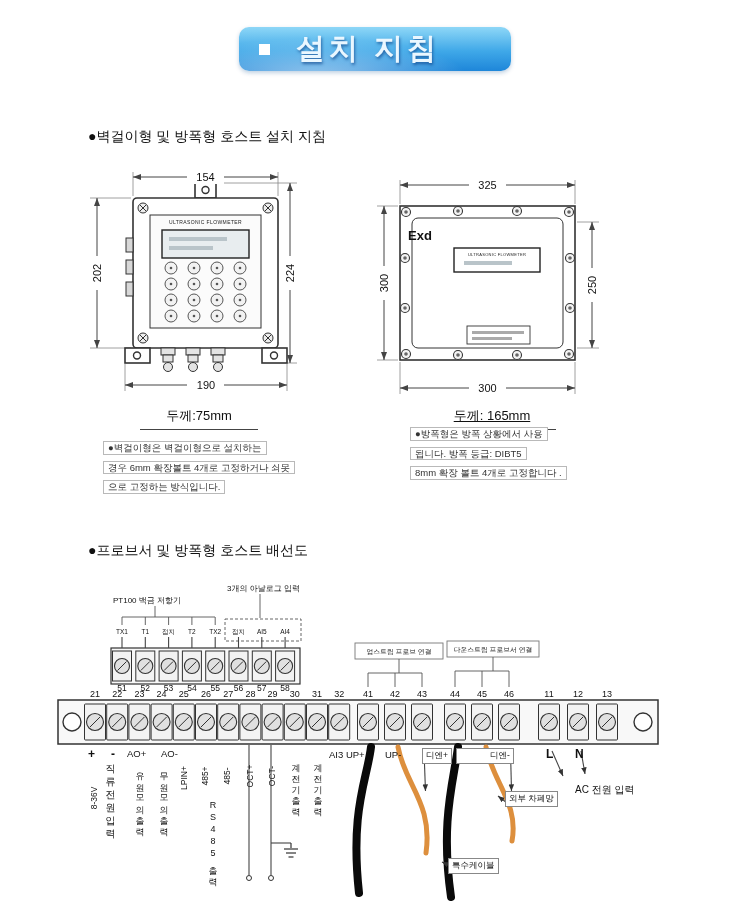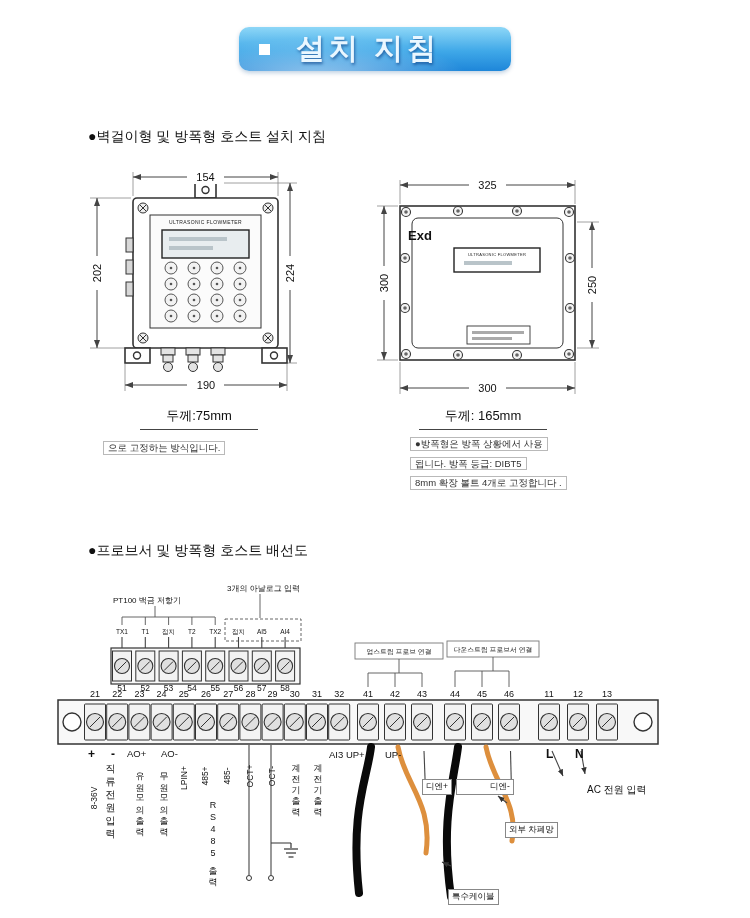--- a/index.html
+++ b/index.html
@@ -25,21 +25,21 @@
   .thick{border-bottom:1px solid #444;text-align:center;font-size:13px;padding-bottom:4px;}
   .note{line-height:1;}
   .noteline{margin-bottom:3px;}
   .notebox{display:inline-block;border:1px solid #b9b9b9;background:#fff;padding:1px 4px;font-size:9.5px;color:#333;white-space:nowrap;}
   
   .blab{font-size:9.5px;white-space:nowrap;}
   .big{font-size:12px;font-weight:bold;}
   .vtext{writing-mode:vertical-rl;text-orientation:upright;letter-spacing:3px;font-size:10px;white-space:nowrap;}
   .vsm{font-size:9px;letter-spacing:2px;}
   .rot{transform:rotate(-90deg);transform-origin:center;text-align:center;font-size:8.5px;height:12px;white-space:nowrap;}
-  .lblbox{border:1px solid #888;background:#fff;padding:1px 3px;font-size:8.5px;white-space:nowrap;margin-top:31px;}
+  .lblbox{border:1px solid #888;background:#fff;padding:1px 3px;font-size:8.5px;white-space:nowrap;}
   
   .outline{fill:#ffffff;stroke:#333;stroke-width:1.6;}
   .thin{fill:none;stroke:#333;stroke-width:1;}
   .panel{fill:#fbfbfb;stroke:#333;stroke-width:1;}
   .lcd{fill:#e8edef;stroke:#222;stroke-width:1.4;}
   .lcdline{fill:#b9c4c9;}
   .key{fill:#f2f2f2;stroke:#444;stroke-width:0.9;}
   .keydot{fill:#555;}
   .cscrew{fill:#eee;stroke:#333;stroke-width:1;}
   .gland{fill:#e4e4e4;stroke:#333;stroke-width:1;}
@@ -277,26 +277,28 @@
   <g>
     <line class="dim" x1="28" y1="228" x2="203" y2="228"></line>
     <polygon class="arr" points="28,228 36,225 36,231"></polygon>
       <polygon class="arr" points="203,228 195,225 195,231"></polygon>
     <rect class="wrect" x="97" y="221" width="37" height="14"></rect>
     <text class="dimtxt" x="115.5" y="232">300</text>
   </g>
 </svg>
 
 <div class="abs thick" style="left:140px;top:407px;width:118px;">두께:75mm</div>
-<div class="abs thick" style="left:419px;top:407px;width:128px;">두께: 165mm</div>
+<div class="abs thick" style="left:428px;top:407px;width:128px;text-decoration:underline;">두께: 165mm</div>
 
 <div class="abs note" style="left:103px;top:438px;">
+  <div class="noteline"><span class="notebox">●벽걸이형은 벽걸이형으로 설치하는</span></div>
+  <div class="noteline"><span class="notebox">경우 6mm 확장볼트 4개로 고정하거나 쇠못</span></div>
   <div class="noteline"><span class="notebox">으로 고정하는 방식입니다.</span></div>
 </div>
-<div class="abs note" style="left:410px;top:434px;">
+<div class="abs note" style="left:410px;top:424px;">
   <div class="noteline"><span class="notebox">●방폭형은 방폭 상황에서 사용</span></div>
   <div class="noteline"><span class="notebox">됩니다. 방폭 등급: DIBT5</span></div>
   <div class="noteline"><span class="notebox">8mm 확장 볼트 4개로 고정합니다 .</span></div>
 </div>
 
 <div class="abs heading" style="left:88px;top:542px;">●프로브서 및 방폭형 호스트 배선도</div>
 
 <svg id="wiring-svg" class="abs" style="left:55px;top:575px;" width="645" height="340" viewBox="0 0 645 340">
   <defs>
     <marker id="wArr" markerWidth="7" markerHeight="6" refX="6" refY="2.5" orient="auto">
@@ -579,15 +581,15 @@
 <div class="abs rot" style="left:233px;top:770px;width:36px;">OCT+</div>
 <div class="abs rot" style="left:255px;top:770px;width:36px;">OCT-</div>
 <div class="abs vtext vsm" style="left:289px;top:757px;">계전기출력</div>
 <div class="abs vtext vsm" style="left:311px;top:757px;">계전기출력</div>
 <div class="abs blab" style="left:329px;top:749px;">AI3 UP+</div>
 <div class="abs blab" style="left:385px;top:749px;">UP-</div>
 <div class="abs lblbox" style="left:422px;top:748px;">디엔+</div>
 <div class="abs lblbox" style="left:456px;top:748px;padding-left:33px;">디엔-</div>
 <div class="abs blab big" style="left:546px;top:747px;">L</div>
 <div class="abs blab big" style="left:575px;top:747px;">N</div>
-<div class="abs blab" style="left:587px;top:783px;font-size:10px;">AC 전원 입력</div>
+<div class="abs blab" style="left:575px;top:783px;font-size:10px;">AC 전원 입력</div>
 <div class="abs lblbox" style="left:505px;top:791px;">외부 차폐망</div>
 <div class="abs lblbox" style="left:448px;top:858px;">특수케이블</div>
 
 </body></html>

